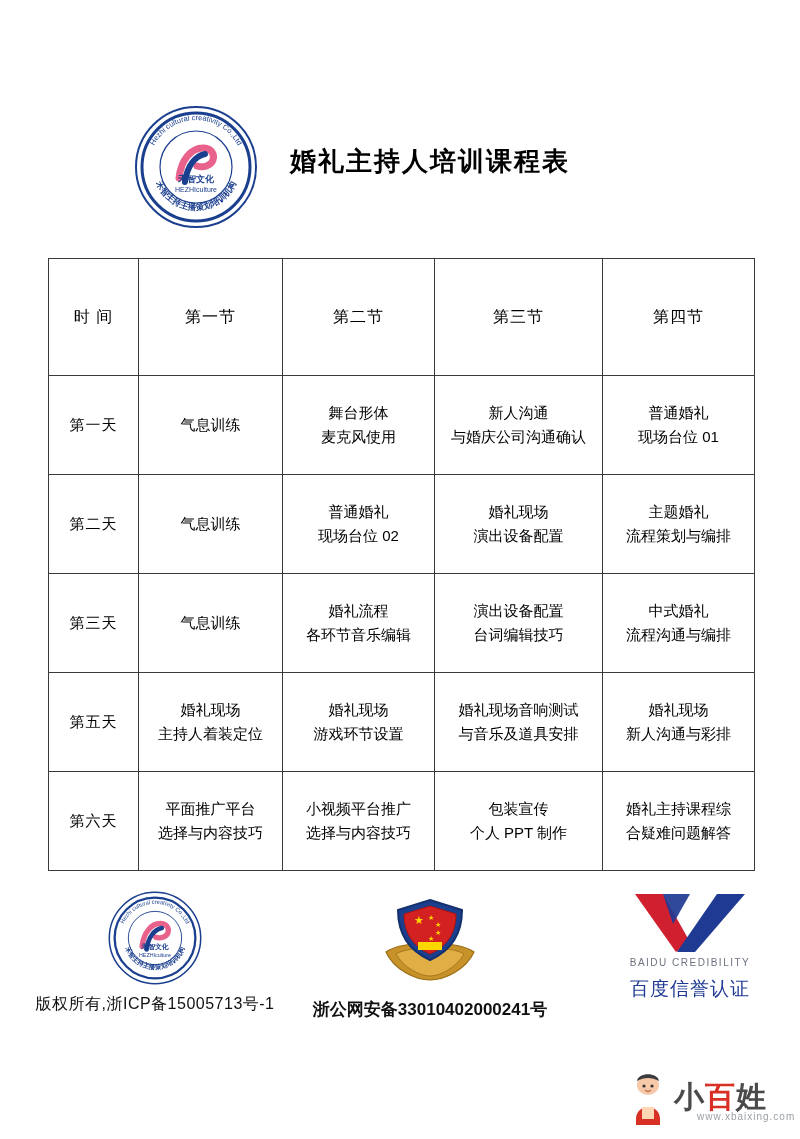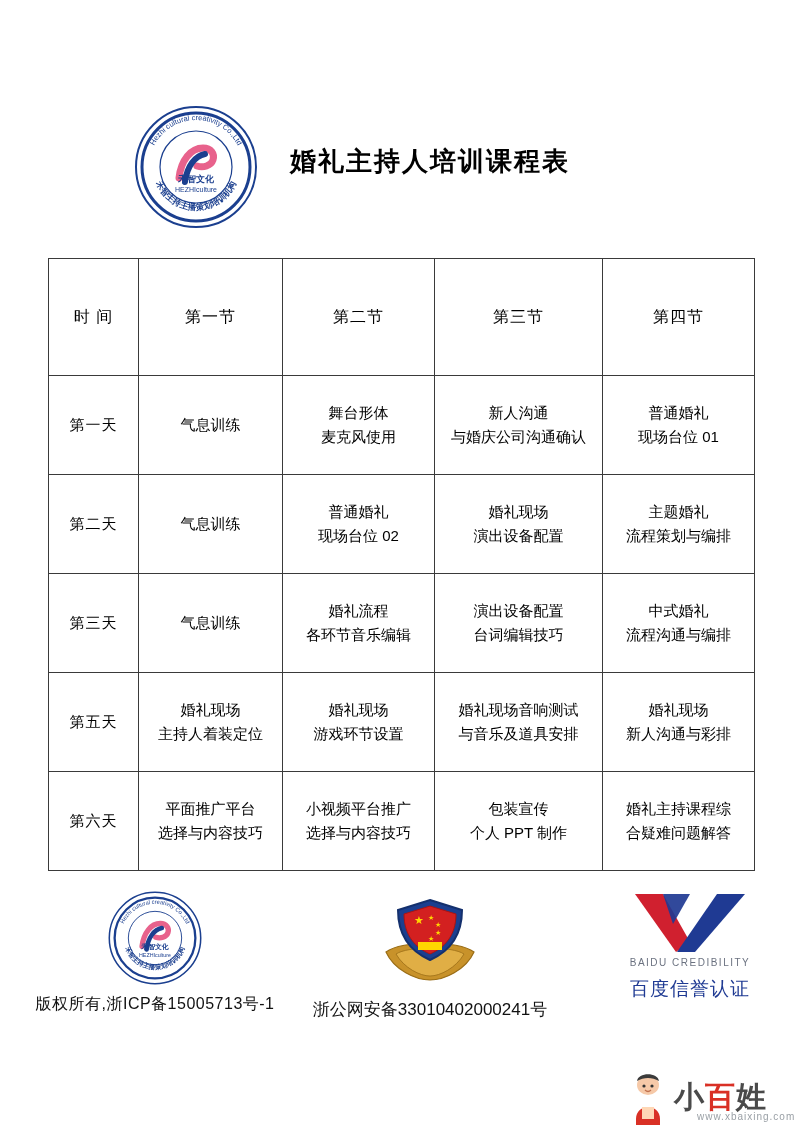--- a/index.html
+++ b/index.html
@@ -133,21 +133,21 @@
     text-align: center;
   }
   .footer-mid .gov-badge {
     margin: 0 auto;
     width: 104px;
     height: 92px;
   }
   .gov-text {
     margin-top: 12px;
     font-size: 17px;
-    font-weight: normal;
+    font-weight: bold;
     color: #111;
     white-space: nowrap;
   }
 
   .footer-right {
     position: absolute;
     left: 590px;
     top: 0;
     width: 200px;
     text-align: center;

